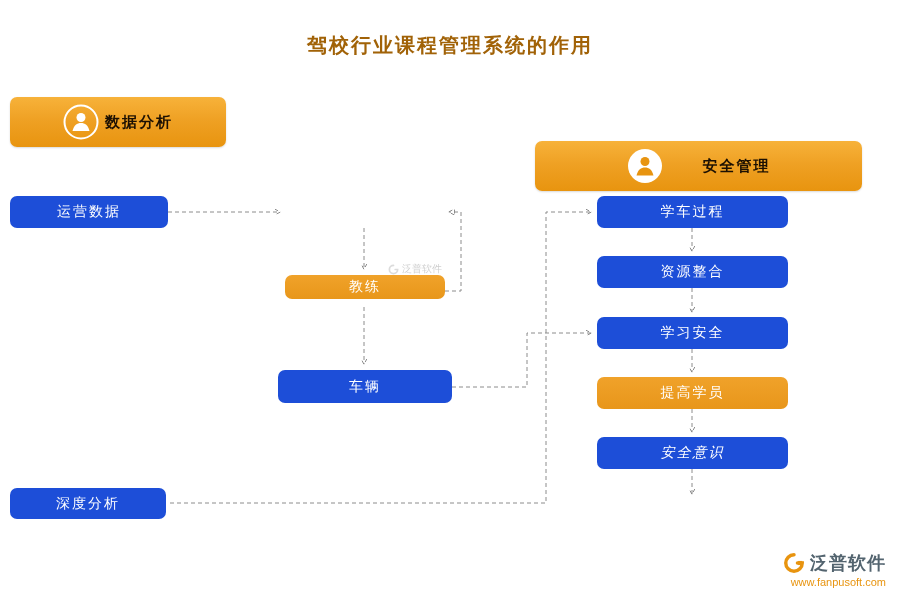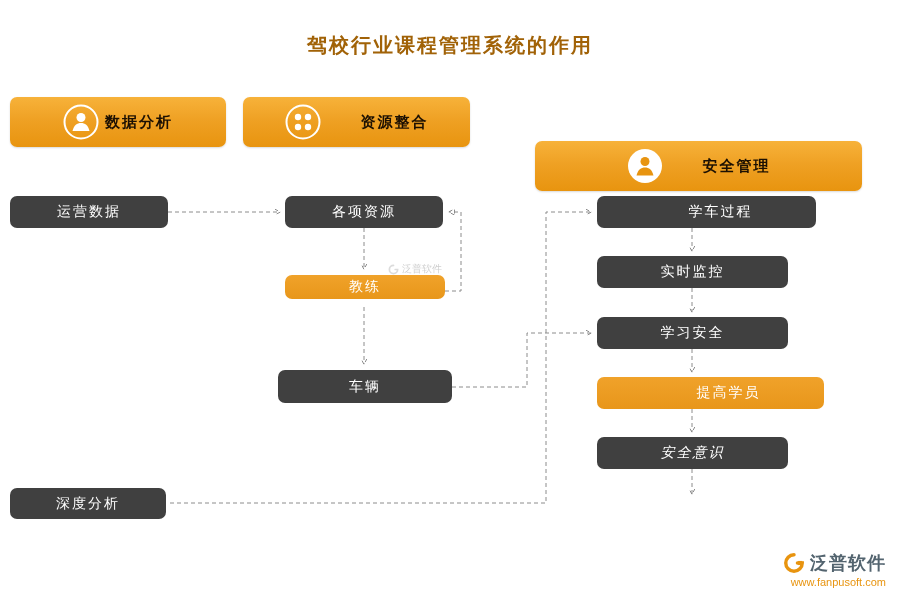--- a/index.html
+++ b/index.html
@@ -18,35 +18,35 @@
     box-shadow:0 1px 2px rgba(0,0,0,.15);
     display:flex;align-items:center;justify-content:center;gap:40px;
   }
   .header .icon{width:36px;height:36px;flex:0 0 36px;}
   .header .label{font-size:15px;font-weight:bold;color:#1c1002;letter-spacing:2px;}
   .h1{left:10px;width:216px;gap:6px;}
   .h2{left:243px;width:227px;}
   .h3{left:535px;width:327px;margin-top:44px;}
   
   .node{
-    position:absolute;border-radius:7px;background:#404040;color:#fff;
+    position:absolute;border-radius:7px;background:#1d4ed8;color:#fff;
     display:flex;align-items:center;justify-content:center;
     font-size:14px;letter-spacing:2px;
   }
   .node.orange{background:linear-gradient(180deg,#f0a22a 0%,#e8961a 100%);}
   .n-operating{left:10px;top:196px;width:158px;height:32px;}
   .n-resources{left:285px;top:196px;width:158px;height:32px;}
   .n-coach{left:285px;top:275px;width:160px;height:24px;}
   .n-vehicle{left:278px;top:370px;width:174px;height:33px;text-align:center;}
   .n-deep{left:10px;top:488px;width:156px;height:31px;}
   .rcol{left:597px;width:191px;height:32px;}
-  .n-process{top:196px;padding-left:28px;}
+  .n-process{top:196px;}
   .n-monitor{top:256px;}
   .n-safety{top:317px;}
-  .n-students{top:377px;padding-left:36px;}
+  .n-students{top:377px;}
   .n-awareness{top:437px;font-style:italic;}
   .n-efficiency{top:499px;height:31px;}
   
   .wires{position:absolute;left:0;top:0;width:900px;height:600px;pointer-events:none;}
   .wires path{fill:none;stroke:#8c8c8c;stroke-width:1;stroke-dasharray:4 3;}
   
   .watermark{
     position:absolute;left:388px;top:262px;display:flex;align-items:center;gap:3px;
     opacity:.35;font-size:10px;color:#777;pointer-events:none;
   }
@@ -68,30 +68,20 @@
 
   <div class="header h1">
     <svg class="icon" viewBox="0 0 36 36">
       <circle cx="18" cy="18" r="16.5" fill="none" stroke="#fff" stroke-width="2"></circle>
       <circle cx="18" cy="13.5" r="4.5" fill="#fff"></circle>
       <path d="M9.5 27c1.5-6 4.5-8 8.5-8s7 2 8.5 8z" fill="#fff"></path>
     </svg>
     <span class="label">数据分析</span>
   </div>
 
-  <div class="header h2">
-    <svg class="icon" viewBox="0 0 36 36">
-      <circle cx="18" cy="18" r="16.5" fill="none" stroke="#fff" stroke-width="2"></circle>
-      <circle cx="13" cy="13" r="3.2" fill="#fff"></circle>
-      <circle cx="23" cy="13" r="3.2" fill="#fff"></circle>
-      <circle cx="13" cy="23" r="3.2" fill="#fff"></circle>
-      <circle cx="23" cy="23" r="3.2" fill="#fff"></circle>
-    </svg>
-    <span class="label">资源整合</span>
-  </div>
 
   <div class="header h3">
     <svg class="icon" viewBox="0 0 36 36">
       <circle cx="18" cy="18" r="17" fill="#fff"></circle>
       <circle cx="18" cy="13.5" r="4.5" fill="#e8940f"></circle>
       <path d="M9.5 27.5c1.5-6 4.5-8 8.5-8s7 2 8.5 8z" fill="#e8940f"></path>
     </svg>
     <span class="label">安全管理</span>
   </div>
 
@@ -117,38 +107,35 @@
   <div class="watermark">
     <svg class="logo-glyph" style="width:11px;height:11px" viewBox="0 0 32 32">
       <path d="M16 4a12 12 0 1 0 12 12h-7" fill="none" stroke="#999" stroke-width="5" stroke-linecap="round"></path>
     </svg>
     <span>泛普软件</span>
   </div>
 
   <div class="node n-operating">
     <span>运营数据</span>
   </div>
-  <div class="node n-resources">
-    <span>各项资源</span>
-  </div>
   <div class="node orange n-coach">
     <span>教练</span>
   </div>
   <div class="node n-vehicle">
     <span>车辆</span>
   </div>
   <div class="node n-deep">
     <span>深度分析</span>
   </div>
 
   <div class="node rcol n-process">
     <span>学车过程</span>
   </div>
   <div class="node rcol n-monitor">
-    <span>实时监控</span>
+    <span>资源整合</span>
   </div>
   <div class="node rcol n-safety">
     <span>学习安全</span>
   </div>
   <div class="node orange rcol n-students">
     <span>提高学员</span>
   </div>
   <div class="node rcol n-awareness">
     <span>安全意识</span>
   </div>

